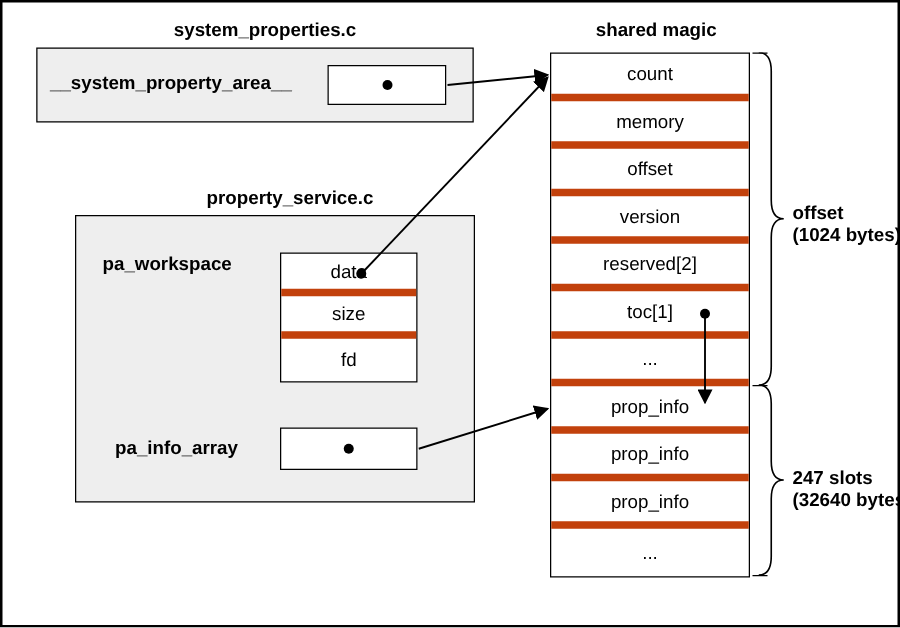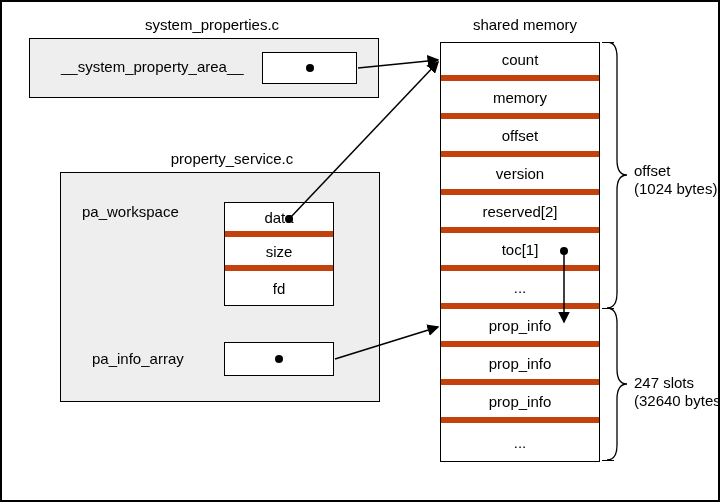--- a/index.html
+++ b/index.html
@@ -15,20 +15,21 @@
     box-sizing: border-box;
     font-family: Arial, Helvetica, sans-serif;
     font-size: 15px;
     color: #000;
     background: #fff;
   }
   .label {
     position: absolute;
     text-align: center;
     white-space: nowrap;
+    font-weight: bold;
   }
   .box {
     position: absolute;
     border: 1px solid #000;
     background: #eee;
     box-sizing: border-box;
   }
   .ptrbox {
     position: absolute;
     border: 1px solid #000;
@@ -63,24 +64,24 @@
     pointer-events: none;
   }
   .arrow { position: absolute; pointer-events: none; }
 </style>
 </head>
 <body>
 
 <div class="canvas">
 
   <div class="label" style="left:100px; top:14px; width:220px;">system_properties.c</div>
-  <div class="label" style="left:438px; top:14px; width:170px;">shared memory</div>
+  <div class="label" style="left:438px; top:14px; width:170px;">shared magic</div>
 
   <div class="box" style="left:27px; top:36px; width:350px; height:60px;"></div>
-  <div class="label" style="left:38px; top:56px;margin-left:21px;">__system_property_area__</div>
+  <div class="label" style="left:38px; top:56px;">__system_property_area__</div>
   <div class="ptrbox" style="left:260px; top:50px; width:95px; height:32px;"></div>
   <div class="dot" style="left:304px; top:62px;"></div>
 
   <div class="label" style="left:130px; top:148px; width:200px;">property_service.c</div>
 
   <div class="box" style="left:58px; top:170px; width:320px; height:230px;"></div>
 
   <div class="label" style="left:80px; top:201px;">pa_workspace</div>
 
   <div class="table pa_table" style="left:222px; top:200px; width:110px;">

